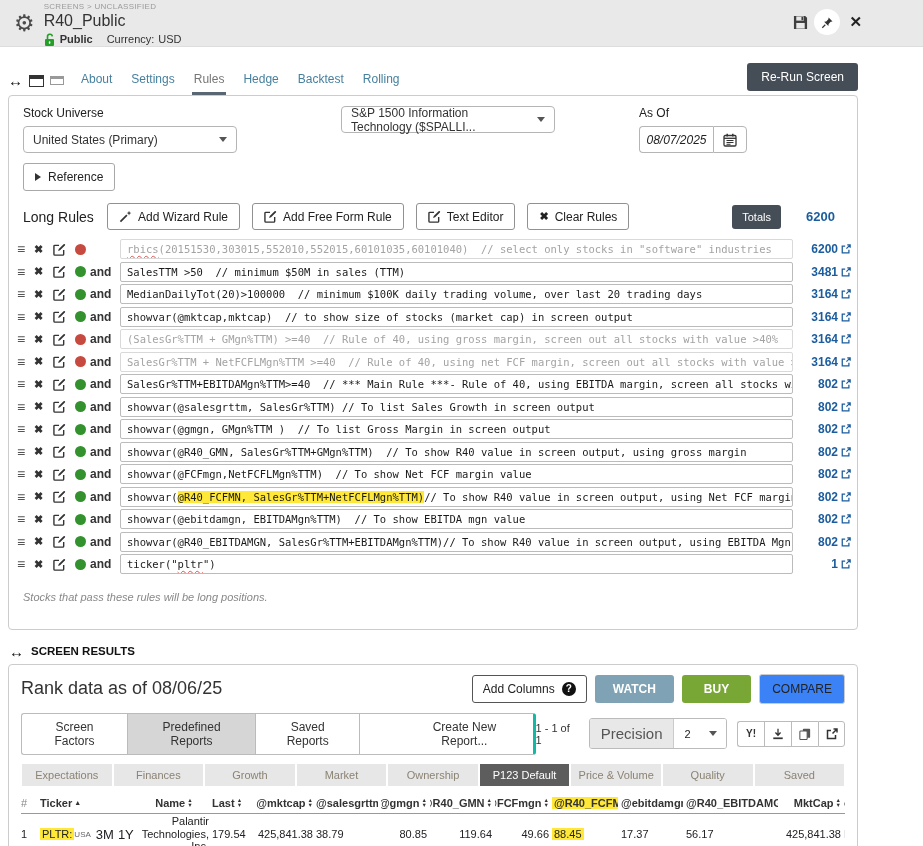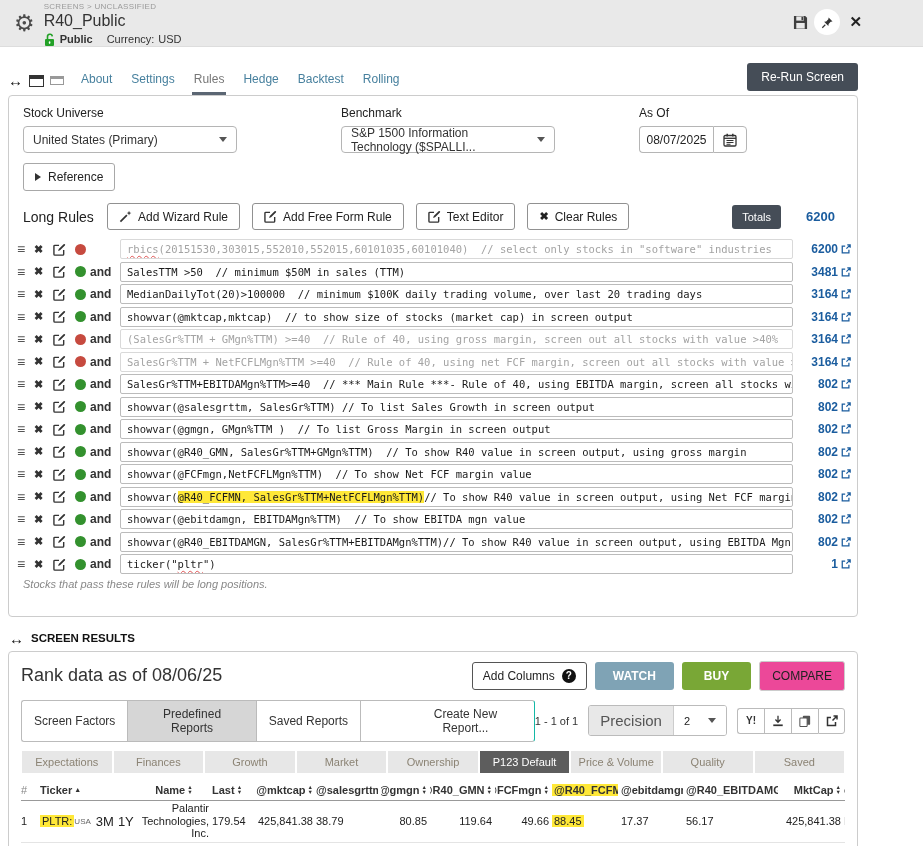--- a/index.html
+++ b/index.html
@@ -40,21 +40,21 @@
   .rules-card { padding:10px 0 26px; }
 
   .formrow { display:flex; padding:0 14px; }
   .field label { display:block; font-size:12px; color:#222; margin-bottom:6px; }
   .f1 { width:318px; } .f2 { width:298px; } .f3 { }
   .select { height:27px; border:1px solid #b5b5b5; border-radius:4px; display:flex; align-items:center;
             justify-content:space-between; padding:0 9px; font-size:12px; color:#333; background:#fff;
             cursor:pointer; width:214px; }
   .caret { width:0; height:0; border-left:4px solid transparent; border-right:4px solid transparent;
            border-top:5px solid #555; margin-left:8px; flex:none; }
-  .asofgrp { display:flex; }
+  .asofgrp { display:flex;font-style:italic; }
   .asofinput { width:74px; height:27px; border:1px solid #b5b5b5; border-right:none; border-radius:4px 0 0 4px;
                display:flex; align-items:center; justify-content:center; font-size:12px; background:#fff; }
   .calbtn { width:34px; height:27px; border:1px solid #b5b5b5; border-radius:0 4px 4px 0; background:#fff;
             display:flex; align-items:center; justify-content:center; cursor:pointer; }
 
   .refbtn { margin:10px 14px 0; display:inline-flex; align-items:center; gap:7px; border:1px solid #a8a8a8;
             border-radius:3px; background:#fff; font-size:12px; color:#222; padding:6px 11px; cursor:pointer; }
   .reftri { width:0; height:0; border-top:4px solid transparent; border-bottom:4px solid transparent;
             border-left:6px solid #333; }
 
@@ -79,46 +79,46 @@
   .rule-input { flex:1; height:20px; border:1px solid #bbb; border-radius:2px; background:#fff;
                 font-family:"DejaVu Sans Mono", monospace; font-size:10.5px; line-height:18px;
                 color:#1a1a1a; padding:0 6px; white-space:pre; overflow:hidden; cursor:text; }
   .rule-input.muted { color:#a3a3a3; border-color:#d9d9d9; }
   .rule-input .hl { background:#ffe838; }
   .rule-input .sq { text-decoration:underline wavy #e05252 1px; text-underline-offset:2px; }
   .count { width:58px; display:flex; align-items:center; justify-content:flex-end; gap:3px;
            font-size:12px; font-weight:700; color:#1a5c9e; flex:none; cursor:pointer; }
   .exticon { display:flex; color:#1a5c9e; }
 
-  .footnote { font-size:11px; font-style:italic; color:#888; margin:2px 14px 0; }
+  .footnote { font-size:11px; font-style:italic; color:#888; margin:15px 14px 0; }
 
   
   .sr-head { display:flex; align-items:center; gap:7px; margin:14px 0 5px 1px;
              font-size:11.5px; font-weight:700; color:#111; }
   .results-card { padding:8px 12px 8px; }
   .rankrow { display:flex; align-items:center; height:32px; }
   .ranktitle { font-size:18px; color:#333; }
   .rank-actions { margin-left:auto; display:flex; gap:8px; align-items:center; }
   .addcols { display:inline-flex; align-items:center; gap:7px; background:#fff; border:1px solid #555;
              border-radius:3px; font-size:12px; color:#222; padding:6px 10px; cursor:pointer; }
   .qicon { width:14px; height:14px; border-radius:50%; background:#111; color:#fff; font-size:10px;
            font-weight:700; display:flex; align-items:center; justify-content:center; }
   .watch { background:#7fa3b5; color:#fff; border:none; border-radius:3px; font-size:12px; font-weight:700;
            padding:7px 18px; cursor:pointer; }
   .buy { background:#79a736; color:#fff; border:none; border-radius:3px; font-size:12px; font-weight:700;
          padding:7px 22px; cursor:pointer; }
-  .compare { background:#ec4899; border:1px solid #ccc; border-radius:3px; font-size:12px; color:#222;
+  .compare { background:#3b82f6; border:1px solid #ccc; border-radius:3px; font-size:12px; color:#222;
              padding:7px 12px; cursor:pointer; }
 
   .reportrow { display:flex; align-items:center; margin-top:8px; }
   .rtabs { display:flex; }
   .rtab { background:#fff; border:1px solid #bbb; border-right:none; font-size:12px; color:#333;
           padding:6px 12px; cursor:pointer; }
   .rtab:first-child { border-radius:3px 0 0 3px; }
-  .rtab:last-child { border-right:1px solid #14b8a6; border-radius:0 3px 3px 0;padding-left:48px; }
+  .rtab:last-child { border-right:3px solid #14b8a6; border-radius:0 3px 3px 0;padding-left:48px; }
   .rtab.active { background:#d6d6d6; }
   .report-right { margin-left:auto; display:flex; align-items:center; gap:10px; }
   .pagetext { font-size:11px; color:#333; }
   .precgrp { display:flex; border:1px solid #bbb; border-radius:3px; overflow:hidden; }
   .preclabel { background:#e8e8e8; font-size:15px; color:#555; padding:6px 11px; border-right:1px solid #ccc; }
   .precsel { display:flex; align-items:center; gap:10px; padding:6px 10px; font-size:11px; background:#fff; cursor:pointer; }
   .iconbtns { display:flex; }
   .ibtn { min-width:27px; height:26px; border:1px solid #bbb; border-right:none; background:#fff;
           display:flex; align-items:center; justify-content:center; font-size:10px; font-weight:700;
           color:#333; cursor:pointer; padding:0 5px; }
@@ -224,21 +224,20 @@
   <section class="card rules-card">
     <div class="formrow">
       <div class="field f1">
         <label>Stock Universe</label>
         <div class="select">
           <span>United States (Primary)</span>
           <span class="caret"></span>
         </div>
       </div>
       <div class="field f2">
-        <label>Benchmark</label>
         <div class="select">
           <span>S&amp;P 1500 Information Technology ($SPALLI...</span>
           <span class="caret"></span>
         </div>
       </div>
       <div class="field f3">
         <label>As Of</label>
         <div class="asofgrp">
           <span class="asofinput">08/07/2025</span>
           <span class="calbtn">

